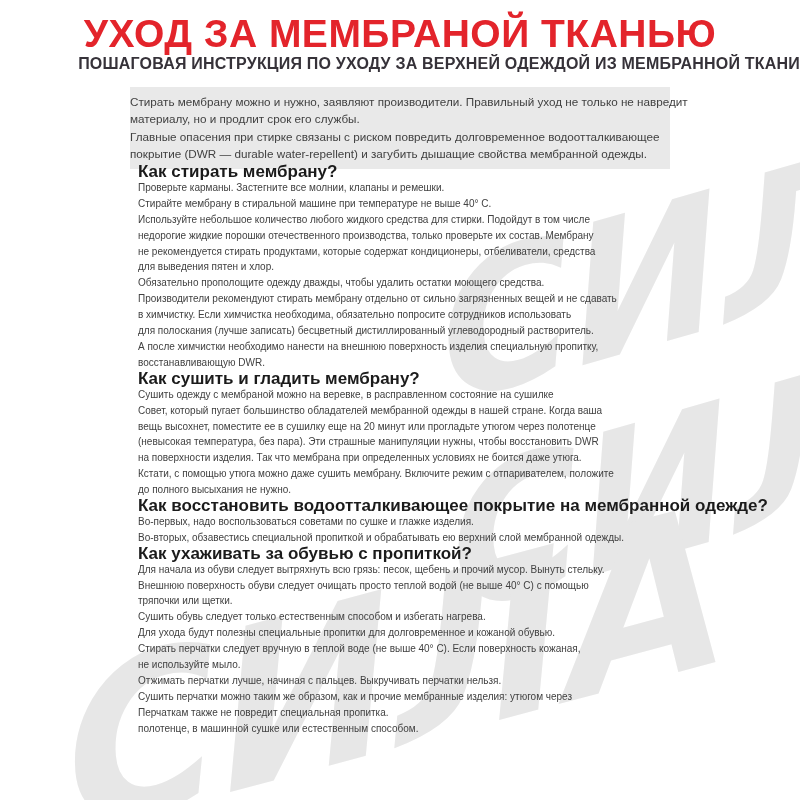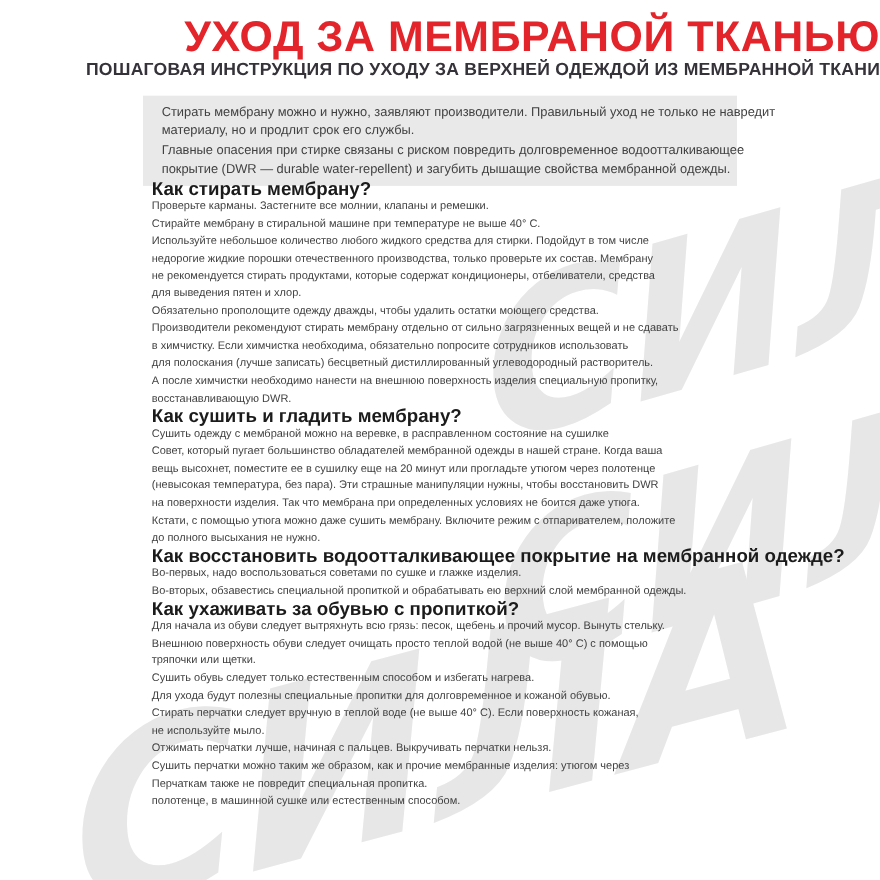--- a/index.html
+++ b/index.html
@@ -28,42 +28,42 @@
     white-space:nowrap;
     pointer-events:none;
     user-select:none;
   }
   .wm1{font-size:185px;top:150px;left:430px;transform:rotate(-16deg) skewX(-10deg);}
   .wm2{font-size:185px;top:360px;left:440px;transform:rotate(-16deg) skewX(-10deg);}
   .wm3{font-size:215px;top:545px;left:55px;transform:rotate(-15deg) skewX(-10deg);}
   .content{position:relative;z-index:1;}
   .page-title{
     position:absolute;top:12px;left:0;width:800px;
-    text-align:right;
+    text-align:center;
     color:var(--accent);
     font-size:39px;
     font-weight:700;
     letter-spacing:.5px;
     white-space:nowrap;
   }
   .page-subtitle{
     position:absolute;top:55px;left:0;width:800px;
     text-align:right;
     color:var(--subtitle);
     font-size:16px;
     font-weight:700;
     letter-spacing:.2px;
     white-space:nowrap;
   }
   .intro-box{
     position:absolute;top:87px;left:130px;
     width:540px;
     box-sizing:border-box;
     background:var(--box-bg);
-    padding:6px 11px 7px 17px;
+    padding:6px 11px 7px 0;
   }
   .intro-line{
     font-size:11.7px;
     line-height:17.3px;
     color:var(--body-text);
     white-space:nowrap;
   }
   .article-body{
     position:absolute;top:164px;left:138px;
     width:545px;

